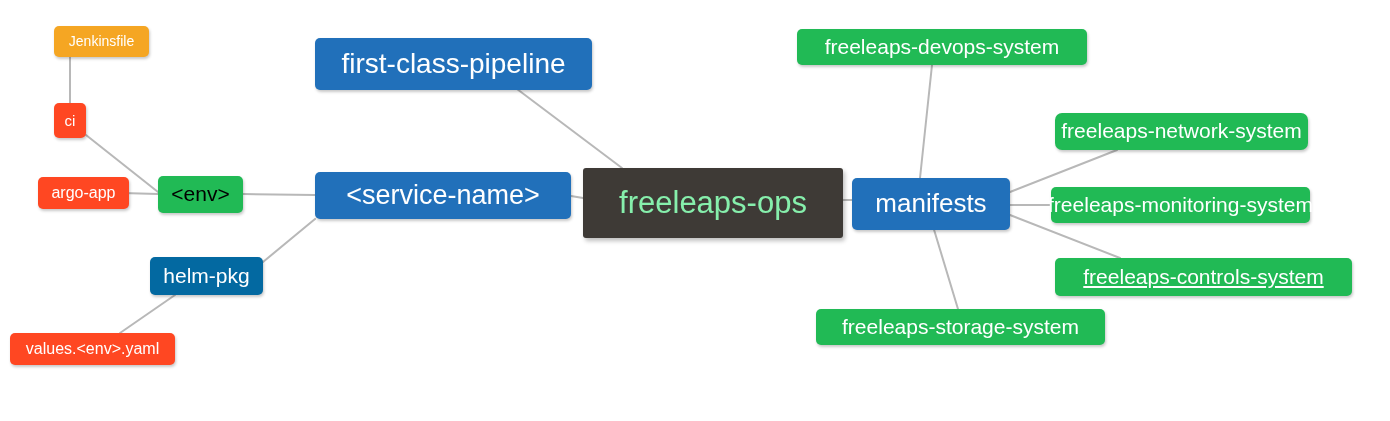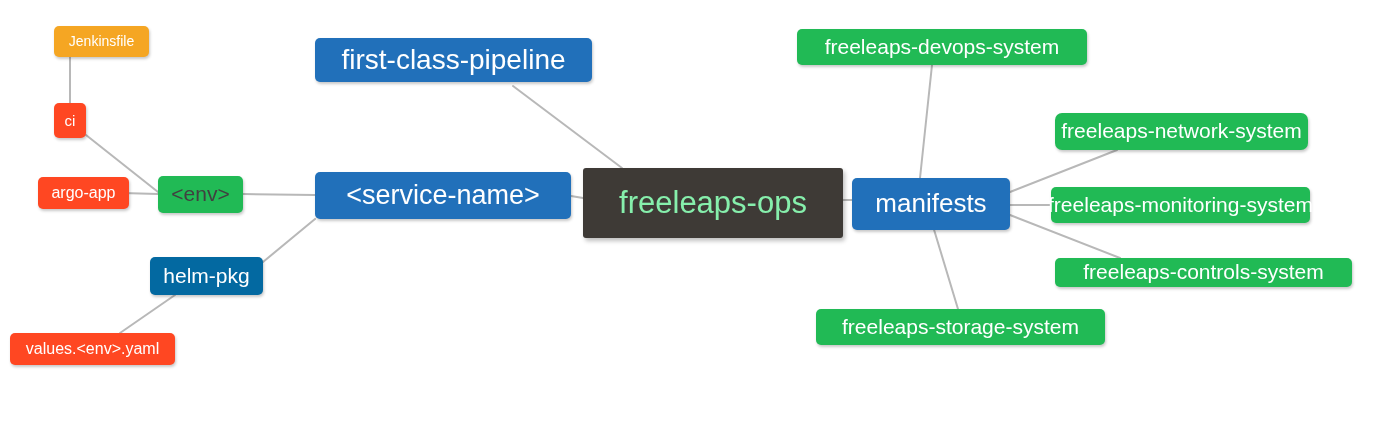--- a/index.html
+++ b/index.html
@@ -67,28 +67,28 @@
       <line x1="571" y1="196" x2="583" y2="198" class="edge-line" stroke="#b8b8b8"></line>
       <line x1="843" y1="200" x2="852" y2="200" class="edge-line" stroke="#b8b8b8"></line>
       <line x1="920" y1="178" x2="932" y2="65" class="edge-line" stroke="#b8b8b8"></line>
       <line x1="1010" y1="192" x2="1117" y2="150" class="edge-line" stroke="#b8b8b8"></line>
       <line x1="1010" y1="205" x2="1051" y2="205" class="edge-line" stroke="#b8b8b8"></line>
       <line x1="1010" y1="215" x2="1120" y2="258" class="edge-line" stroke="#b8b8b8"></line>
       <line x1="932" y1="223" x2="958" y2="309" class="edge-line" stroke="#b8b8b8"></line>
     </svg>
   <div id="node-layer">
       <div class="node node-root" style="left: 583px; top: 168px; width: 260px; height: 70px; background: rgb(62, 58, 54); font-size: 31px; color: #86efac;">freeleaps-ops</div>
-      <div class="node" style="left: 315px; top: 38px; width: 277px; height: 44px; background: rgb(33, 112, 186); font-size: 28px; color: rgb(255, 255, 255);">first-class-pipeline</div>
+      <div class="node" style="left: 315px; top: 38px; width: 277px; height: 52px; background: rgb(33, 112, 186); font-size: 28px; color: rgb(255, 255, 255);">first-class-pipeline</div>
       <div class="node" style="left: 315px; top: 172px; width: 256px; height: 47px; background: rgb(33, 112, 186); font-size: 27px; color: rgb(255, 255, 255);">&lt;service-name&gt;</div>
       <div class="node" style="left: 852px; top: 178px; width: 158px; height: 52px; background: rgb(33, 112, 186); font-size: 26px; color: rgb(255, 255, 255);">manifests</div>
-      <div class="node" style="left: 158px; top: 176px; width: 85px; height: 37px; background: rgb(33, 186, 85); font-size: 21px; color: #404040;">&lt;env&gt;</div>
+      <div class="node" style="left: 158px; top: 176px; width: 85px; height: 37px; background: rgb(33, 186, 85); font-size: 21px; color: #000000;">&lt;env&gt;</div>
       <div class="node" style="left: 150px; top: 257px; width: 113px; height: 38px; background: #0369a1; font-size: 21px; color: rgb(255, 255, 255);">helm-pkg</div>
       <div class="node" style="left: 54px; top: 103px; width: 32px; height: 35px; background: rgb(255, 71, 34); font-size: 15px; color: rgb(255, 255, 255);">ci</div>
       <div class="node" style="left: 22px; top: 26px; width: 95px; height: 31px; background: rgb(245, 166, 35); font-size: 14px; color: rgb(255, 255, 255); margin-left: 32px;">Jenkinsfile</div>
       <div class="node" style="left: 31px; top: 177px; width: 91px; height: 32px; background: rgb(255, 71, 34); font-size: 16px; color: rgb(255, 255, 255); margin-left: 7px;">argo-app</div>
       <div class="node" style="left: 10px; top: 333px; width: 165px; height: 32px; background: rgb(255, 71, 34); font-size: 16px; color: rgb(255, 255, 255);">values.&lt;env&gt;.yaml</div>
       <div class="node" style="left: 797px; top: 29px; width: 290px; height: 36px; background: rgb(33, 186, 85); font-size: 21px; color: rgb(255, 255, 255);">freeleaps-devops-system</div>
       <div class="node" style="left: 1055px; top: 113px; width: 253px; height: 37px; background: rgb(33, 186, 85); font-size: 21px; color: rgb(255, 255, 255); border-radius: 7px;">freeleaps-network-system</div>
       <div class="node" style="left: 1051px; top: 187px; width: 259px; height: 36px; background: rgb(33, 186, 85); font-size: 21px; color: rgb(255, 255, 255); text-align: center;">freeleaps-monitoring-system</div>
-      <div class="node" style="left: 1055px; top: 258px; width: 297px; height: 29px; background: rgb(33, 186, 85); font-size: 21px; color: rgb(255, 255, 255);">freeleaps-controls-system</div>
+      <div class="node" style="left: 1055px; top: 258px; width: 297px; height: 38px; background: rgb(33, 186, 85); font-size: 21px; color: rgb(255, 255, 255); text-decoration: underline;">freeleaps-controls-system</div>
       <div class="node" style="left: 816px; top: 309px; width: 289px; height: 36px; background: rgb(33, 186, 85); font-size: 21px; color: rgb(255, 255, 255);">freeleaps-storage-system</div>
     </div>
 </div>
 
 </body></html>

